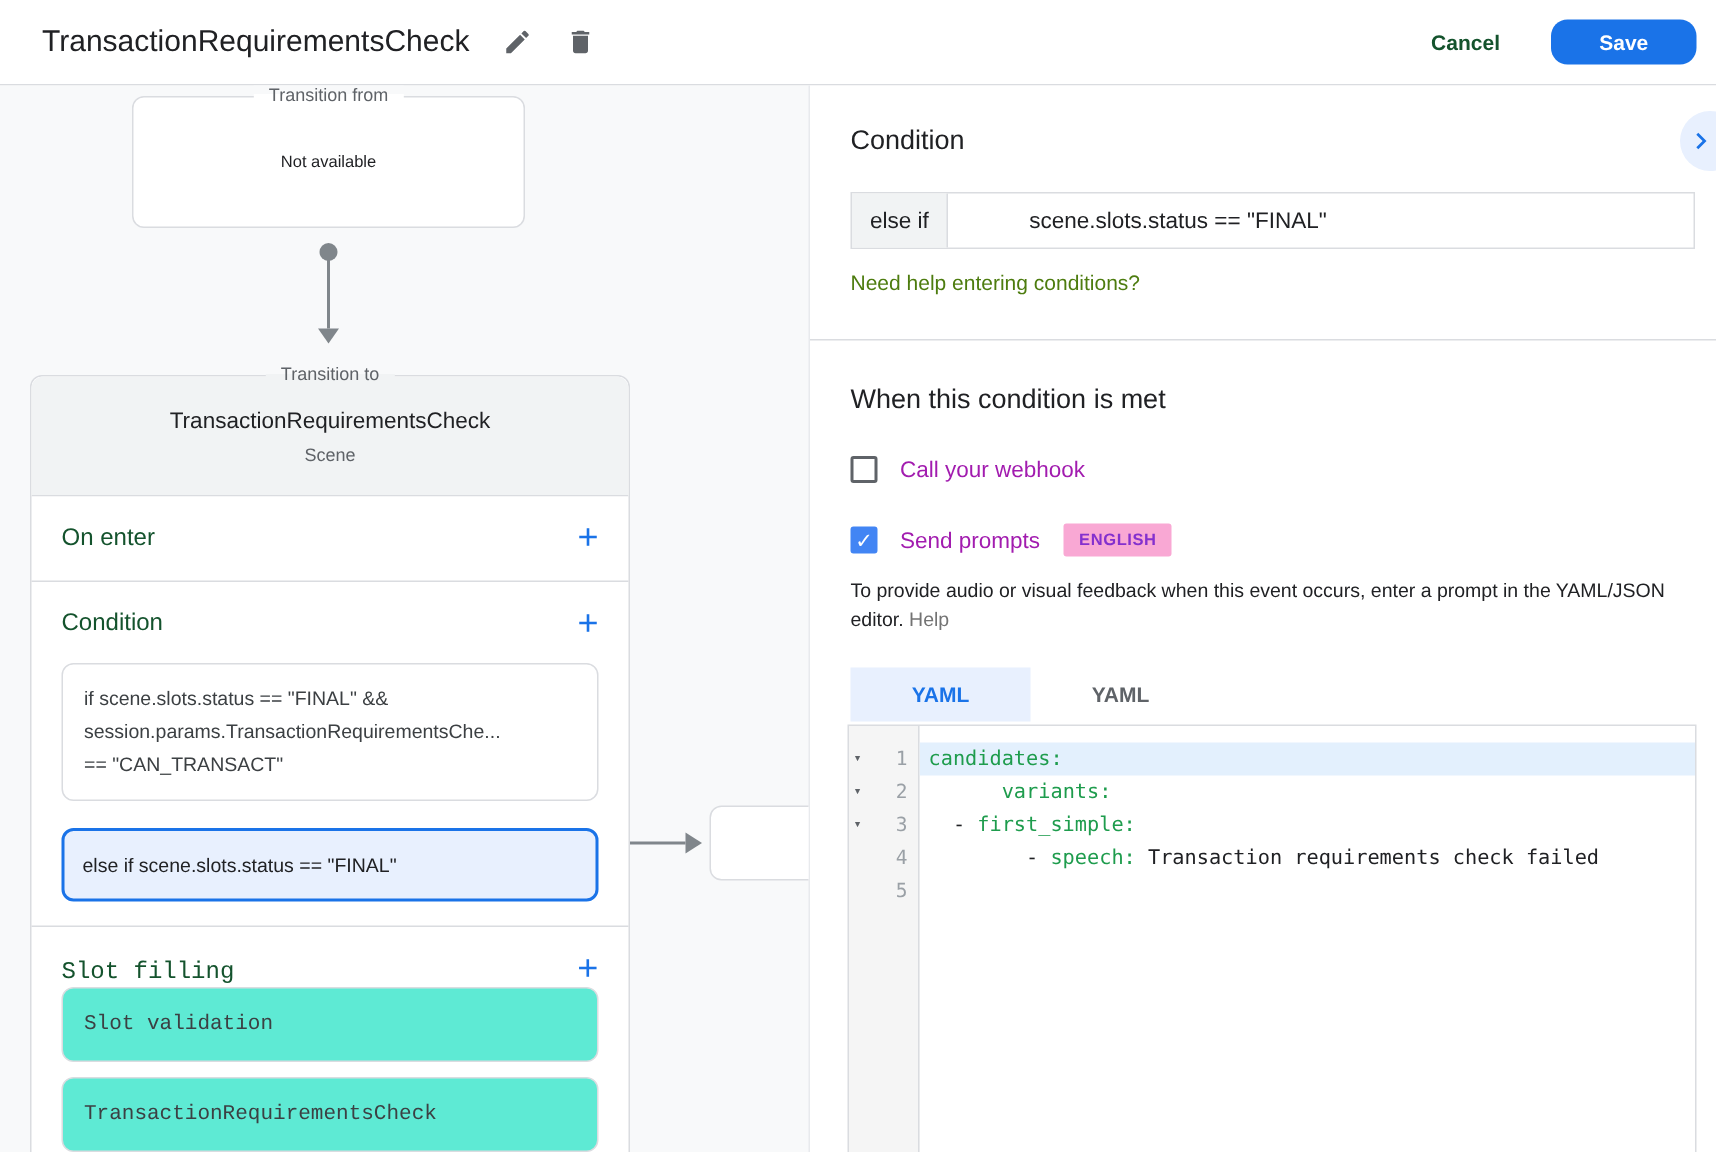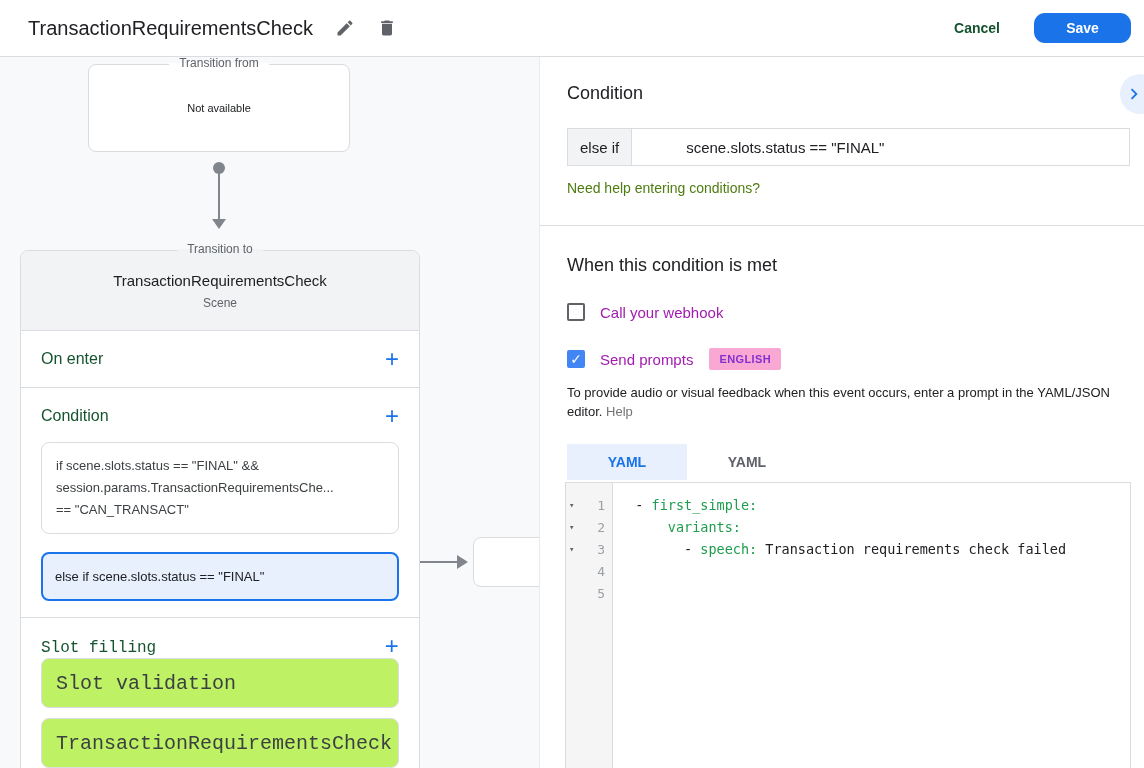--- a/index.html
+++ b/index.html
@@ -63,22 +63,22 @@
     margin-top: 16px; border: 1px solid #dadce0; border-radius: 8px; padding: 12px 14px;
     font-size: 13px; color: #3c4043; line-height: 22px;
   }
   .cond-box2 {
     position: relative; margin-top: 18px; background: #e8f0fe; border: 2px solid #1a73e8;
     border-radius: 8px; height: 49px; display: flex; align-items: center; padding: 0 12px;
     font-size: 13px; color: #202124; cursor: pointer;
   }
   .slot-section { padding: 20px 20px 0; font-family: Liberation Mono, monospace; }
   .slot-box {
-    height: 50px; border: 1px solid #dadce0; border-radius: 8px; background: #bef264;
-    display: flex; align-items: center; padding: 12px 14px; font-size: 20px; color: #3c4043; cursor: pointer;
+    height: 50px; border: 1px solid #dadce0; border-radius: 8px; background: #5eead4;
+    display: flex; align-items: center; padding: 12px 14px; font-size: 14px; color: #3c4043; cursor: pointer;
   }
   .slot-box + .slot-box { margin-top: 10px; }
   .slot-box:first-of-type { margin-top: 12px; }
   .target-node { left: 473px; top: 480px; width: 92px; height: 50px; }
 
   
   .panel {
     position: absolute; left: 540px; top: 57px; width: 604px; height: 711px;
     background: #fff; padding: 0 0 0 27px; overflow: hidden;
   }
@@ -286,19 +286,20 @@
         <div class="gutter-row">
           <span class="fold"></span>
           <span class="lnum">4</span>
         </div>
         <div class="gutter-row">
           <span class="fold"></span>
           <span class="lnum">5</span>
         </div>
       </div>
     <div class="code">
+        <div class="code-row active"><span class="key">candidates:</span></div>
+        <div class="code-row"><span class="plain">      </span><span class="key">variants:</span></div>
         <div class="code-row"><span class="plain">  - </span><span class="key">first_simple:</span></div>
-        <div class="code-row"><span class="plain">      </span><span class="key">variants:</span></div>
         <div class="code-row"><span class="plain">        - </span><span class="key">speech:</span><span class="plain"> Transaction requirements check failed</span></div>
         <div class="code-row"></div>
       </div>
   </div>
 </div>
 
 </body></html>

